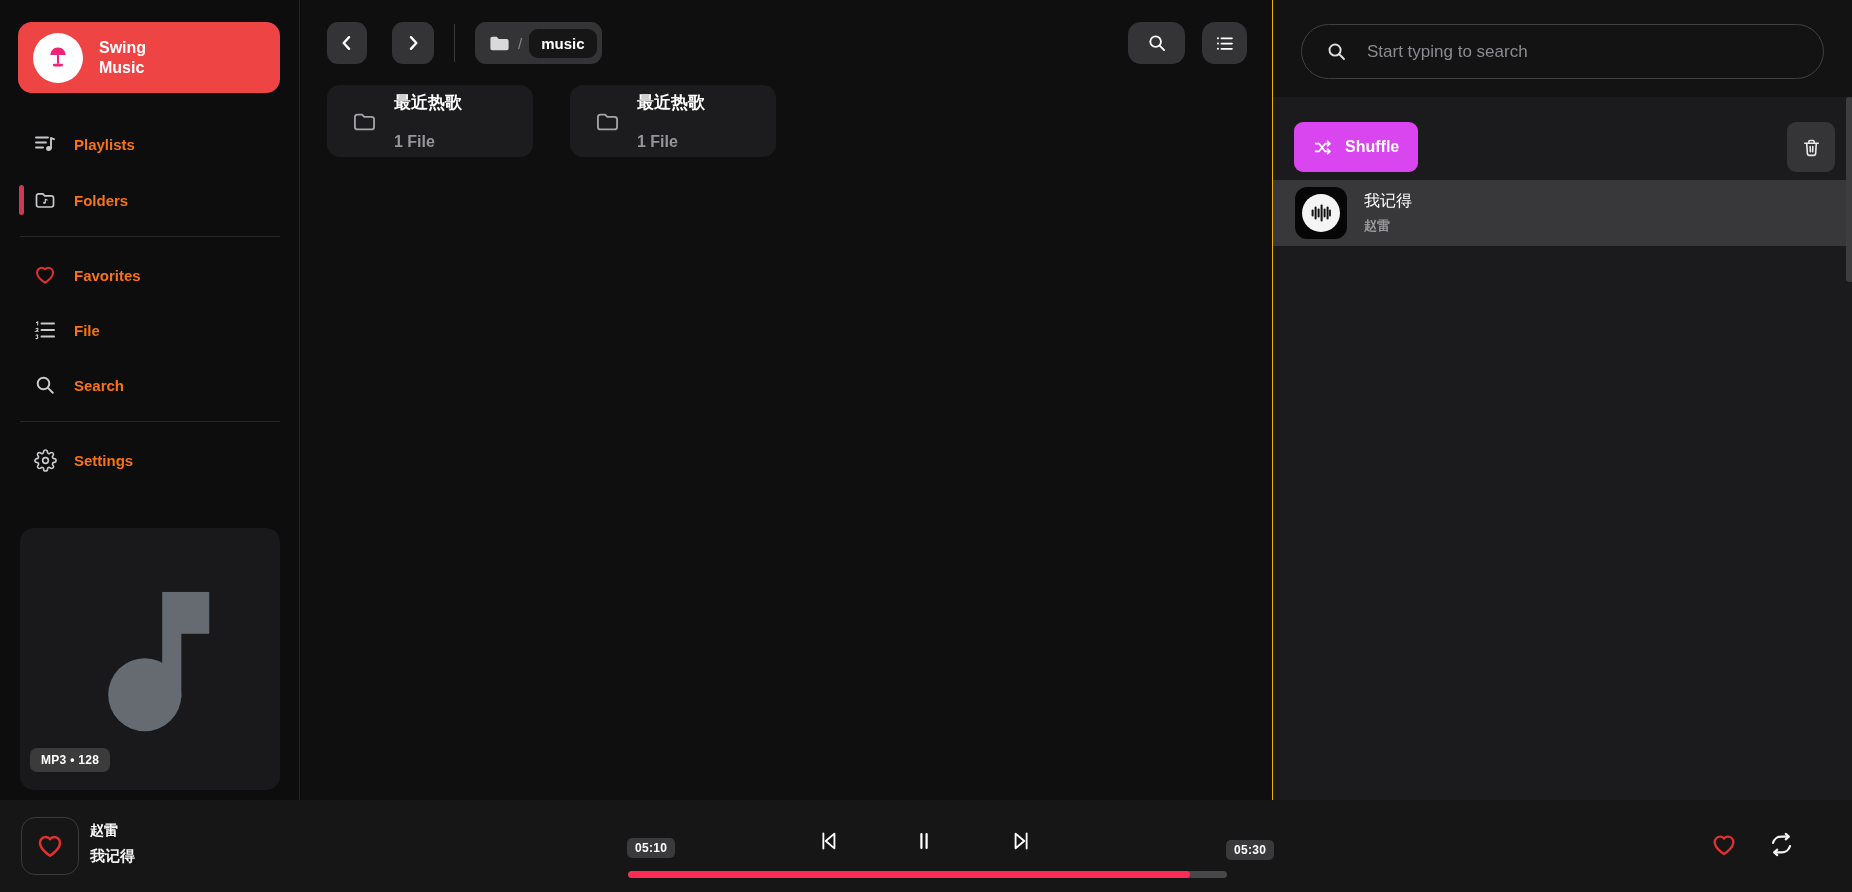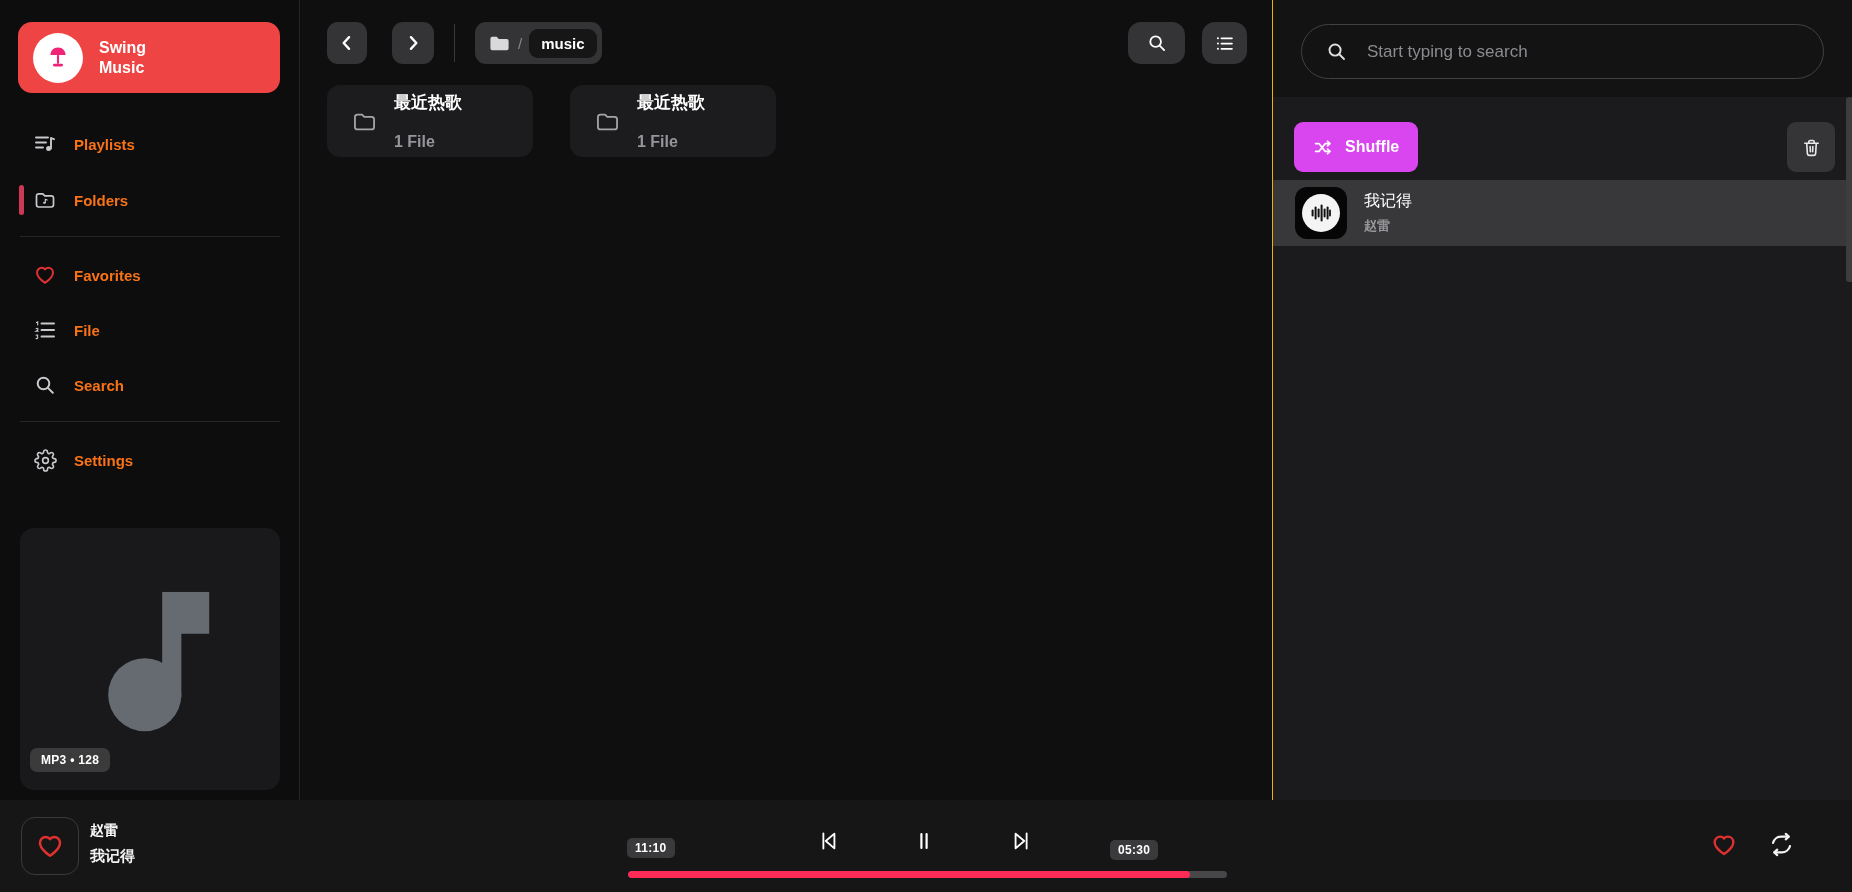--- a/index.html
+++ b/index.html
@@ -64,21 +64,21 @@
   .rp-scrollthumb{position:absolute;right:0;top:0;width:7px;height:185px;background:#3d3d3f;border-radius:3px;}
 
   
   .player-bar{position:absolute;left:0;top:800px;width:1852px;height:92px;background:#161617;}
   .fav-art-btn{position:absolute;left:21px;top:17px;width:58px;height:58px;border:1px solid #3a3a3c;background:transparent;border-radius:14px;display:flex;align-items:center;justify-content:center;cursor:pointer;}
   .pb-track{position:absolute;left:90px;top:22px;display:flex;flex-direction:column;gap:7px;}
   .pb-artist{font-size:14px;font-weight:700;color:#fff;}
   .pb-title{font-size:15px;font-weight:700;color:#f2f2f3;}
   .time-pill{position:absolute;background:#3a3a3c;color:#fff;font-size:12px;font-weight:700;border-radius:5px;padding:3px 8px;letter-spacing:.3px;}
   .pill-elapsed{left:627px;top:38px;}
-  .pill-duration{left:1110px;top:40px;}
+  .pill-duration{left:1226px;top:40px;}
   .pb-ctrl{position:absolute;top:28px;width:28px;height:26px;background:transparent;border:none;color:#fff;display:flex;align-items:center;justify-content:center;cursor:pointer;padding:0;}
   .ctrl-prev{left:815px;}
   .ctrl-pause{left:910px;}
   .ctrl-next{left:1007px;}
   .seek-bar{position:absolute;left:628px;top:71px;width:599px;height:7px;border-radius:4px;background:#47474a;cursor:pointer;overflow:hidden;}
   .seek-fill{height:100%;background:var(--accent,#fd2b55);border-radius:4px;}
   .pb-right-icon{position:absolute;top:31px;background:transparent;border:none;padding:0;cursor:pointer;display:flex;}
   .pb-fav{left:1710px;color:var(--heart-red,#e03131);}
   .pb-repeat{left:1768px;color:#f2f2f3;}
 
@@ -325,21 +325,21 @@
         <svg width="30" height="30" viewBox="0 0 24 24" fill="none" stroke="#e22" style="stroke:var(--heart-red,#e03131)" stroke-width="2" stroke-linejoin="round">
           <path d="M12 19.8C12 19.8 4 14.7 4 9.6 4 6.9 6.1 4.8 8.7 4.8c1.4 0 2.6.7 3.3 1.7.7-1 1.9-1.7 3.3-1.7 2.6 0 4.7 2.1 4.7 4.8 0 5.1-8 10.2-8 10.2Z"></path>
         </svg>
       </span>
     </button>
     <div class="pb-track">
       <span class="pb-artist">赵雷</span>
       <span class="pb-title">我记得</span>
     </div>
 
-    <span class="time-pill pill-elapsed">11:10</span>
+    <span class="time-pill pill-elapsed">05:10</span>
 
     <button class="pb-ctrl ctrl-prev">
       <span>
         <svg width="26" height="26" viewBox="0 0 24 24" fill="none" stroke="#fff" stroke-width="1.7" stroke-linejoin="round" stroke-linecap="round">
           <path d="M17 5.2 9 12l8 6.8Z"></path>
             <line x1="6.8" y1="5" x2="6.8" y2="19"></line>
         </svg>
       </span>
     </button>
     <button class="pb-ctrl ctrl-pause">

